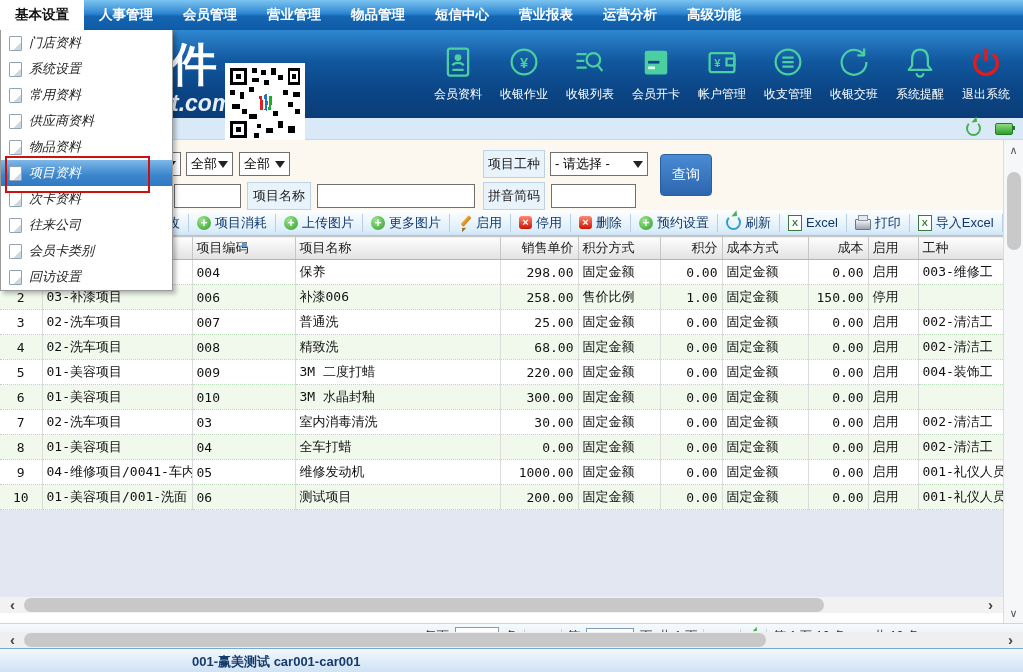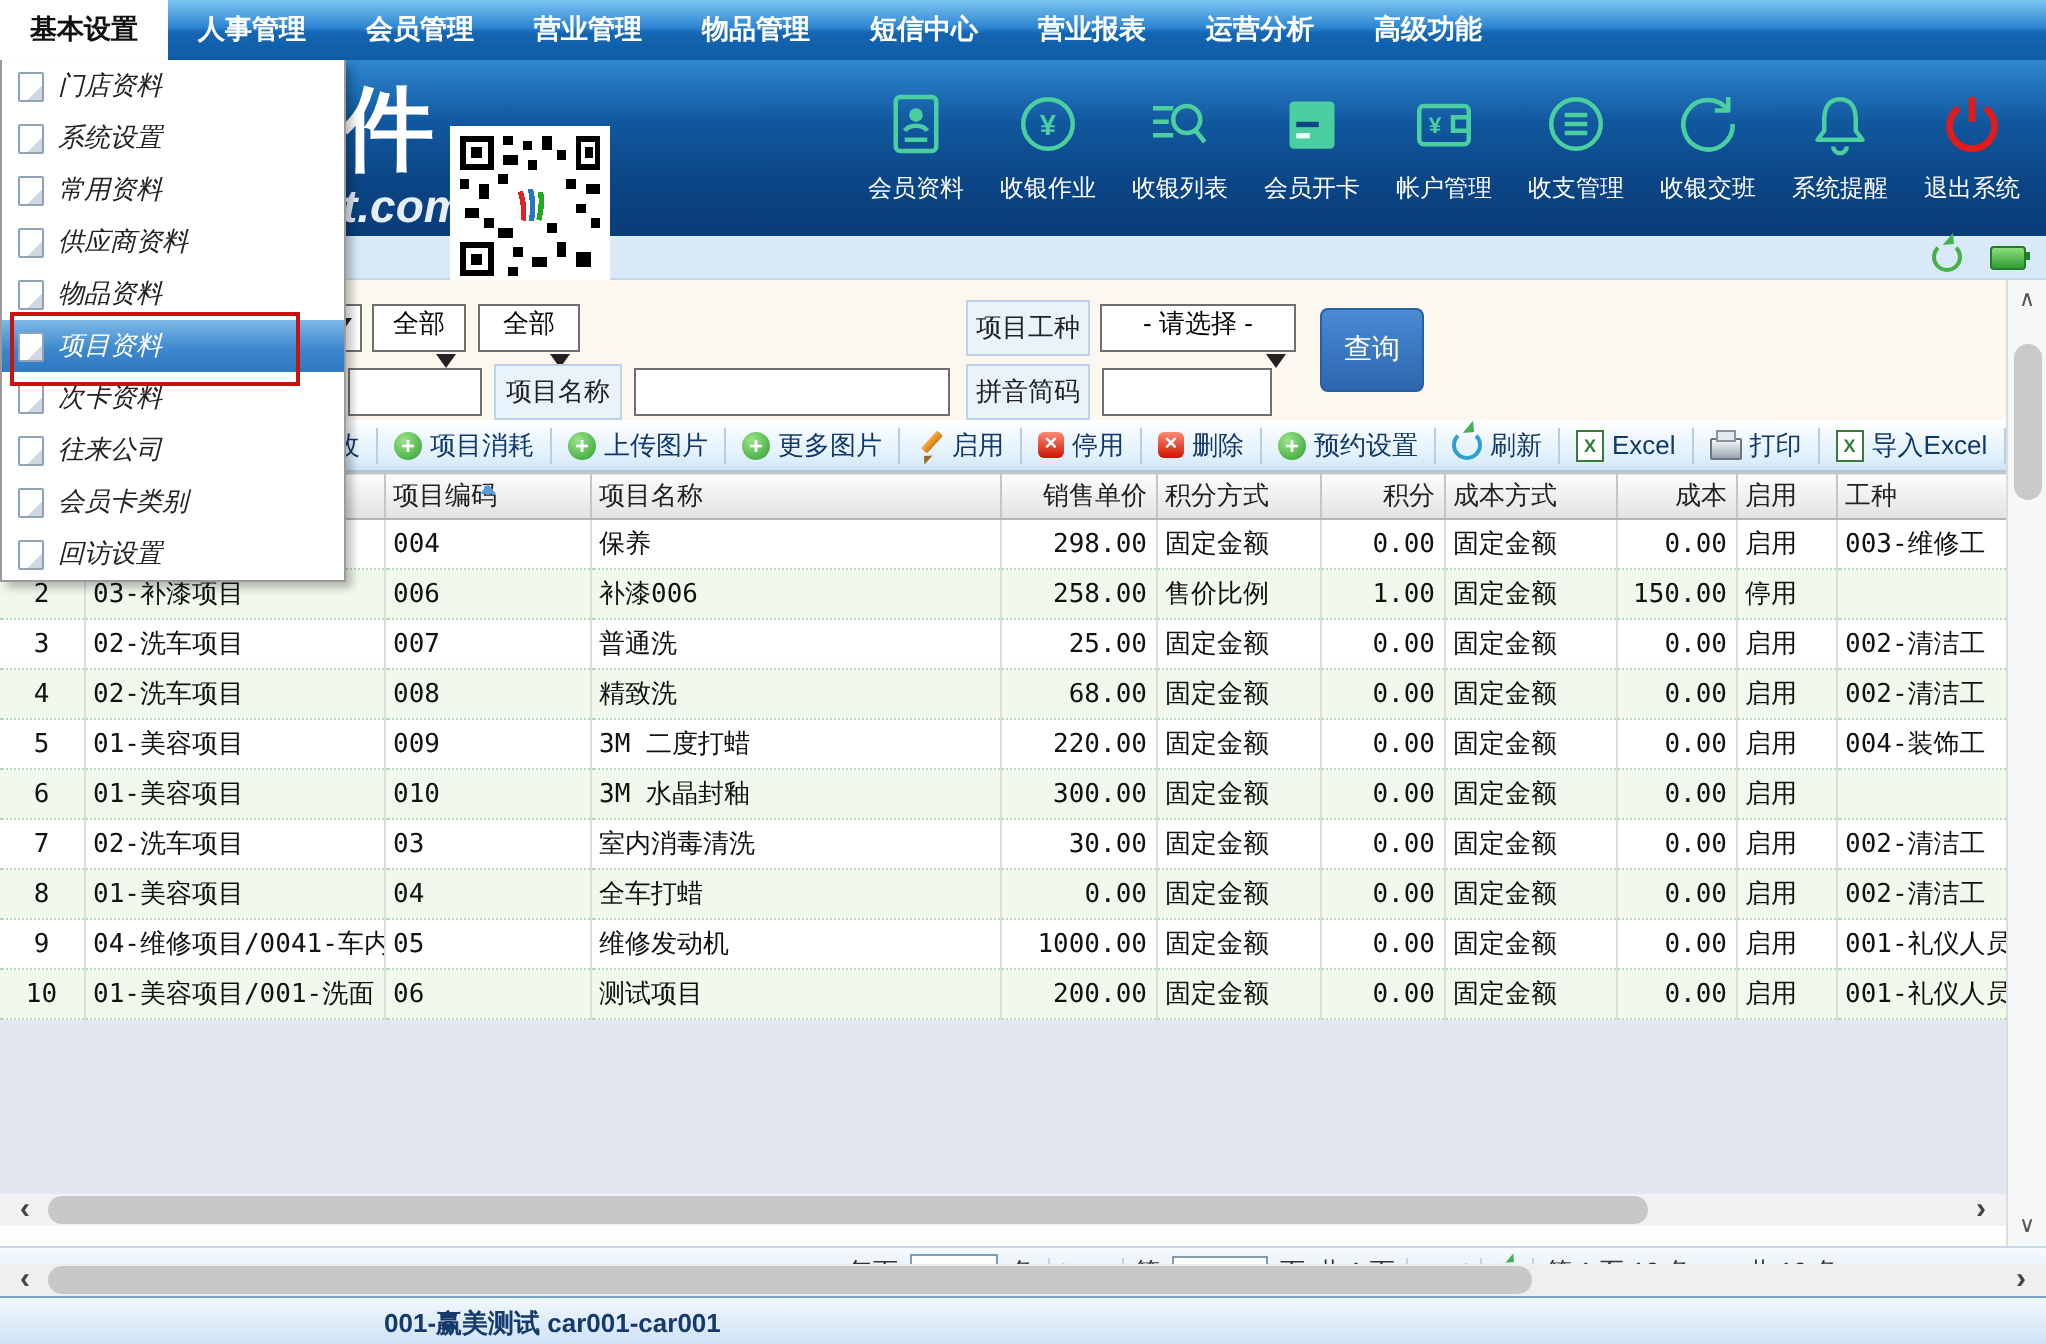--- a/index.html
+++ b/index.html
@@ -25,21 +25,21 @@
   .circarrow{width:11px;height:11px;border:2px solid #45b24c;border-radius:50%;border-top-color:transparent;position:relative;display:inline-block;}
   .circarrow::after{content:"";position:absolute;top:-5px;right:-2px;border:4px solid transparent;border-left-color:#45b24c;transform:rotate(40deg);}
   .battery{width:16px;height:10px;border:1px solid #1d7f26;border-radius:2px;background:linear-gradient(180deg,#8fdc7f,#2f9e2f);position:relative;display:inline-block;}
   .battery::after{content:"";position:absolute;right:-3px;top:2px;width:2px;height:4px;background:#1d7f26;}
   
   .main-zone{position:relative;height:483px;}
   .main-cols{width:1003px;}
   
   .filter{position:relative;height:70px;background:#fcf8ef;box-sizing:border-box;}
   .fsel,.finput{position:absolute;box-sizing:border-box;height:24px;background:#fff;border:1px solid #6f6f6f;font-size:13px;}
-  .fsel{display:flex;align-items:center;padding:0 4px;cursor:pointer;flex-direction:column;}
+  .fsel{display:flex;align-items:center;padding:0 4px;cursor:pointer;}
   .fsel .caret{margin-left:auto;width:0;height:0;border:5px solid transparent;border-top:7px solid #222;margin-top:6px;}
   .flabel{position:absolute;box-sizing:border-box;height:28px;background:#e9f3fc;border:1px solid #bcd2e8;display:flex;align-items:center;justify-content:center;font-size:13px;color:#222;}
   .finput{padding:0 3px;font-family:inherit;}
   .search-btn{position:absolute;left:660px;top:14px;width:52px;height:42px;background:linear-gradient(180deg,#4a8bd4,#2c66ae);border:1px solid #28609f;border-radius:4px;color:#fff;font-size:14px;cursor:pointer;font-family:inherit;}
   
   .toolbar{height:26px;background:linear-gradient(180deg,#ffffff,#ddeefb 80%,#cfe4f6);border-bottom:1px solid #a9c7e1;box-sizing:border-box;display:flex;align-items:center;font-size:13px;color:#10386b;white-space:nowrap;}
   .tpartial{width:188px;text-align:right;padding-right:8px;box-sizing:border-box;}
   .titem{display:flex;align-items:center;gap:4px;padding:0 8px;cursor:pointer;height:100%;}
   .tsep{width:1px;height:18px;background:#b9cfe3;}
   .ti{display:inline-block;flex:none;}

